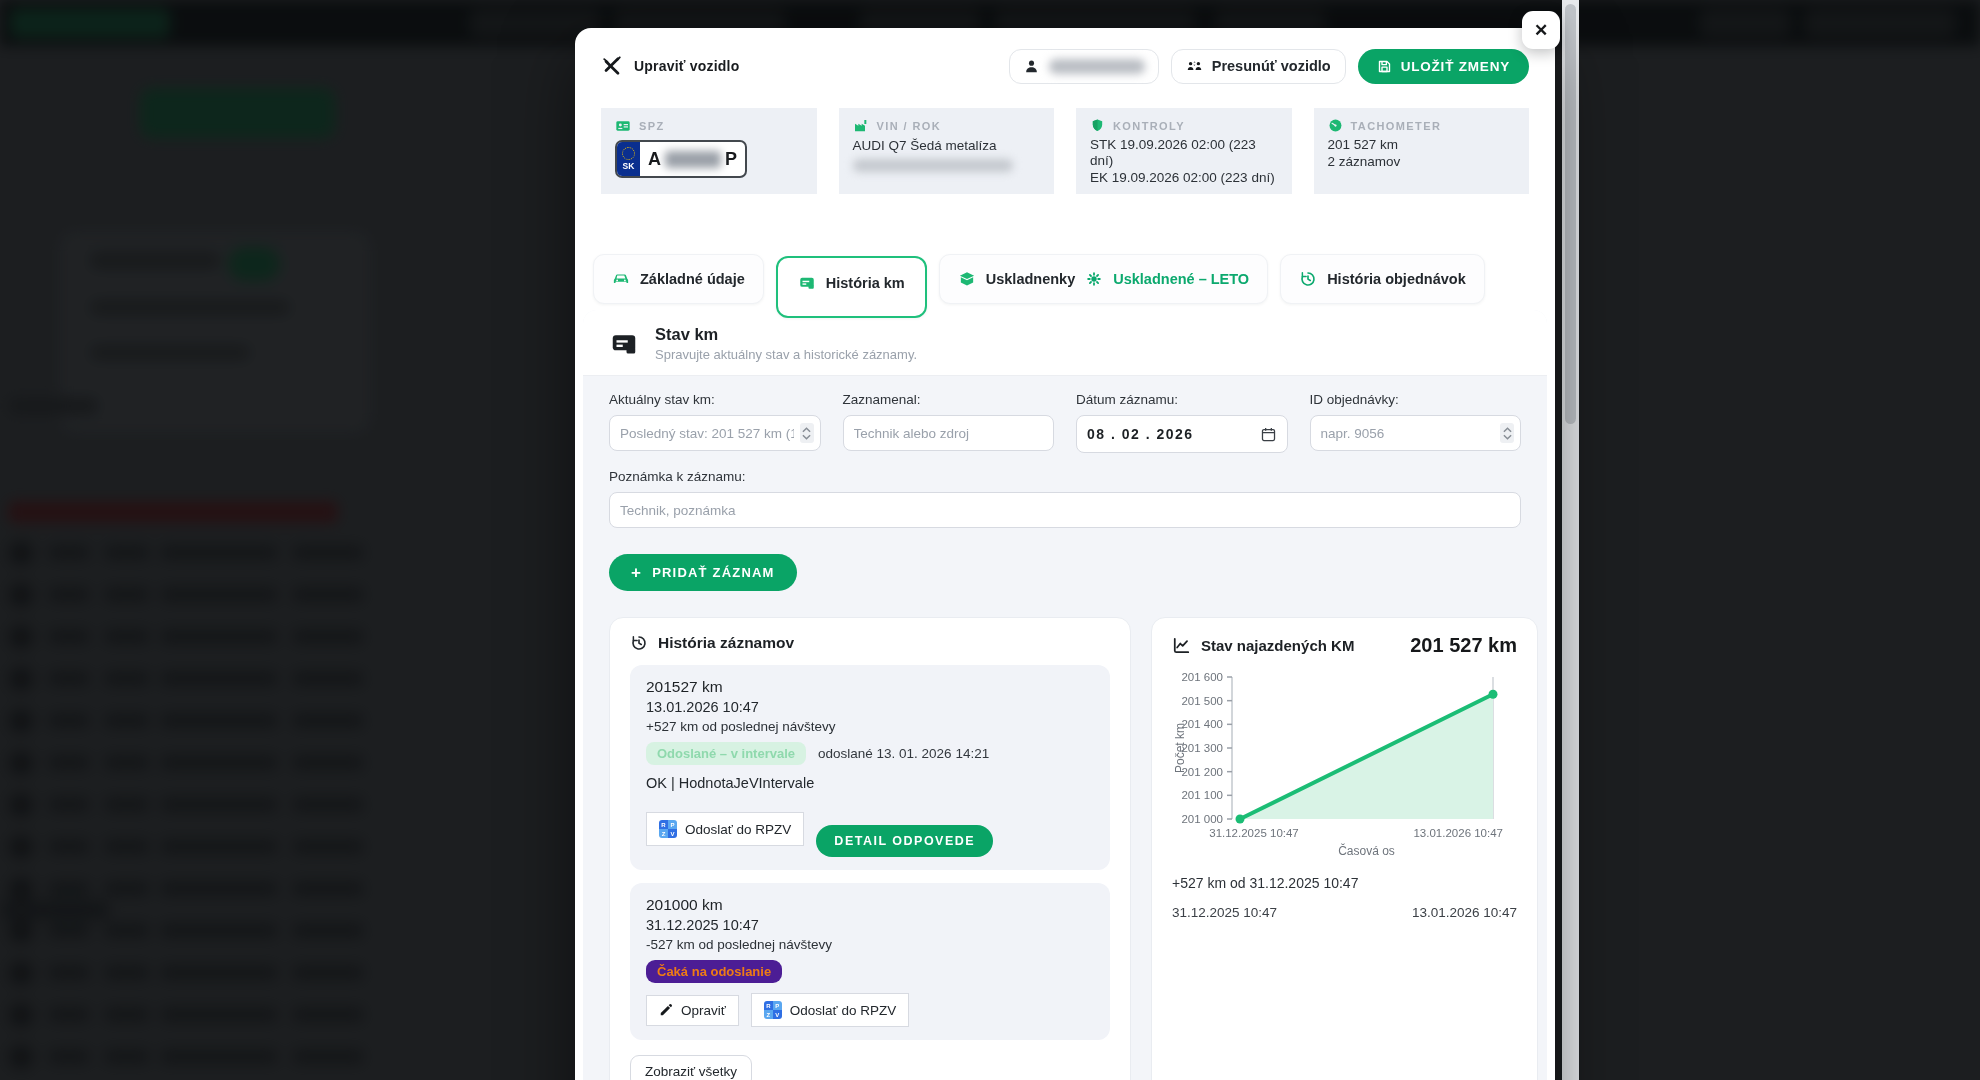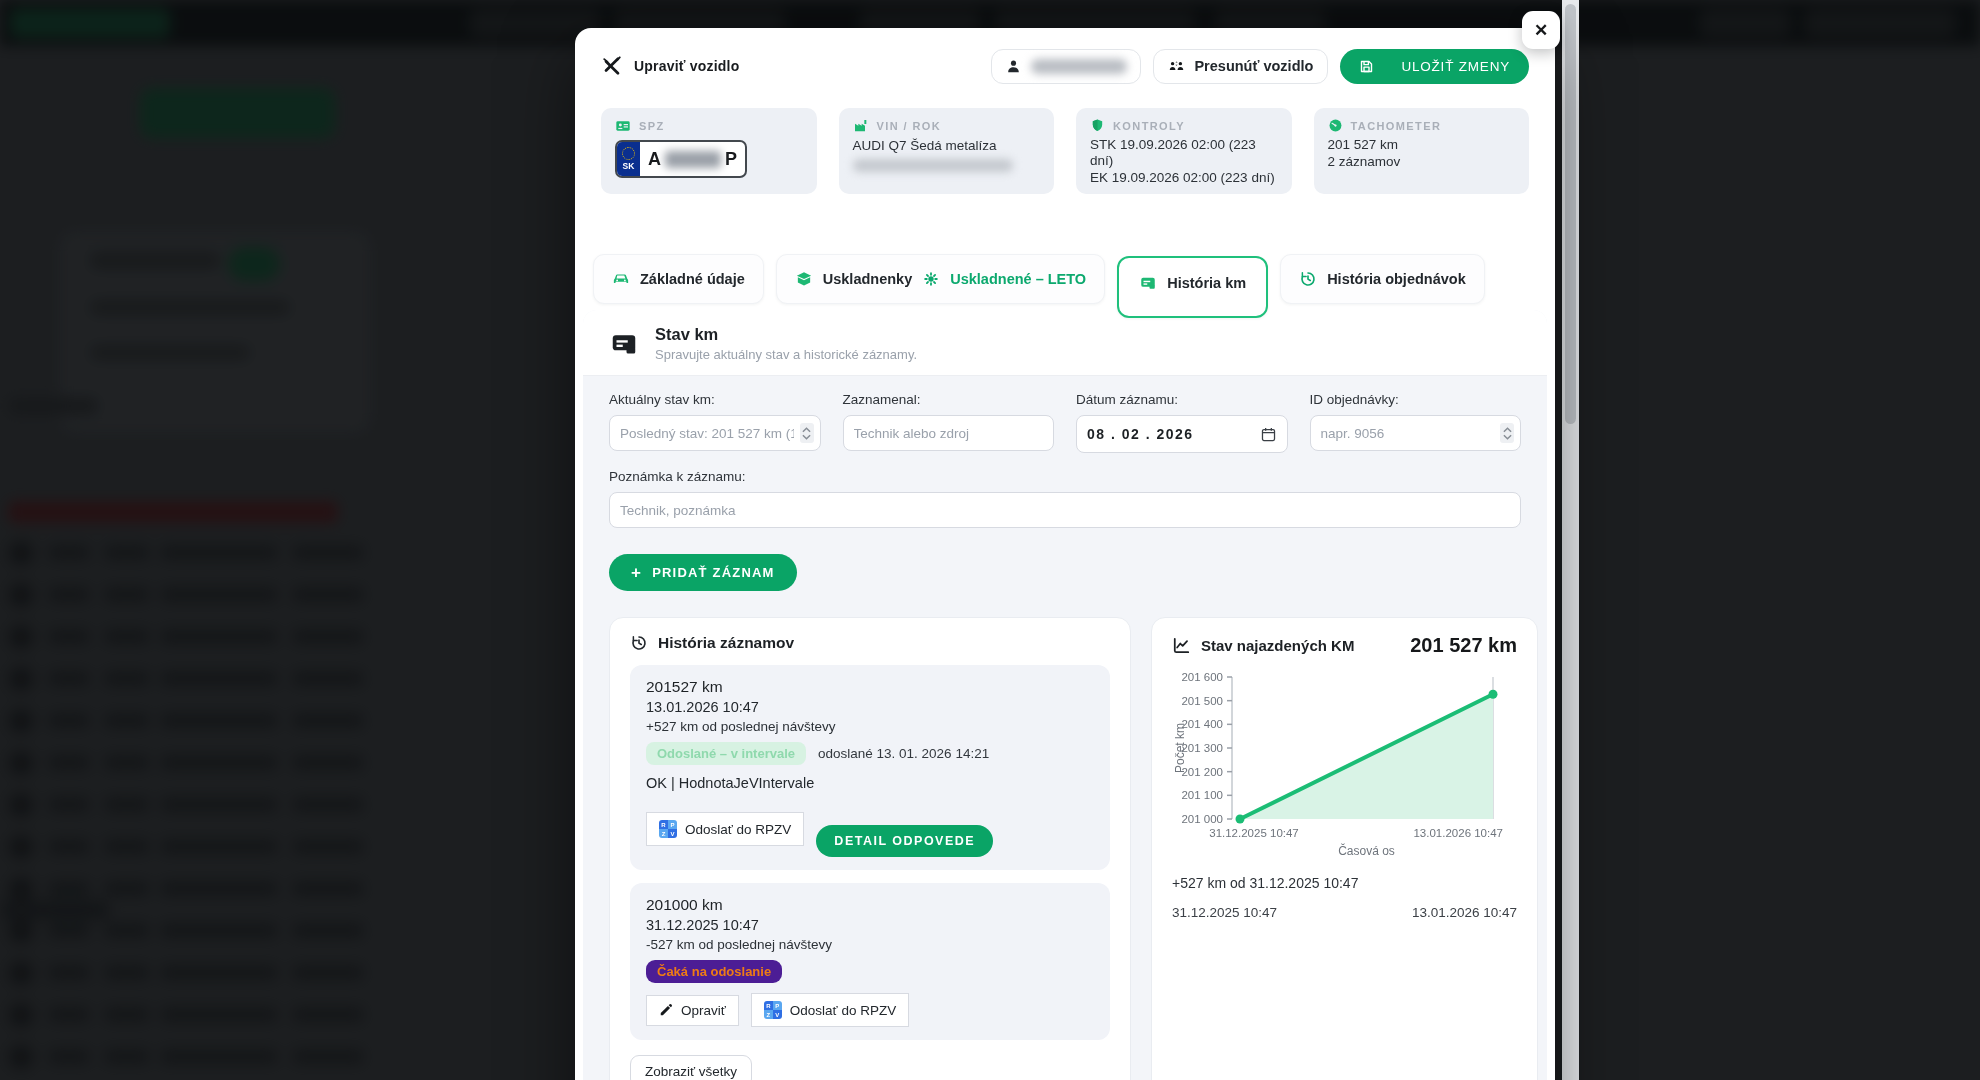--- a/index.html
+++ b/index.html
@@ -35,26 +35,26 @@
              color:#16181a;display:flex;align-items:center;justify-content:center;cursor:pointer;}
 
   .modal-header{display:flex;align-items:center;justify-content:space-between;margin:0 18px;height:44px;}
   .mh-left{display:flex;align-items:center;gap:11px;}
   .mh-title{font-size:14px;font-weight:bold;color:#191c1f;letter-spacing:.2px;}
   .mh-right{display:flex;align-items:center;gap:12px;margin-left:24px;}
   .pill-btn{display:flex;align-items:center;gap:9px;background:#fff;border:1px solid #e3e6ea;border-radius:12px;
             padding:8px 14px;font-size:14.5px;color:#23282d;font-weight:600;cursor:pointer;font-family:inherit;}
   .avatar-pill{padding:8px 13px;}
   .blur-name{width:96px;height:15px;border-radius:7px;background:#b9bdc3;filter:blur(4px);}
-  .save-btn{display:flex;align-items:center;gap:27px;background:#0aa466;color:#fff;border:none;border-radius:999px;
-            padding:10px 19px;font-size:13.5px;font-weight:normal;letter-spacing:.8px;cursor:pointer;font-family:inherit;}
+  .save-btn{display:flex;align-items:center;gap:9px;background:#0aa466;color:#fff;border:none;border-radius:999px;
+            padding:10px 19px;font-size:13.5px;font-weight:bold;letter-spacing:.8px;cursor:pointer;font-family:inherit;}
 
   
   .cards-row{display:grid;grid-template-columns:1fr 1fr 1fr 1fr;gap:22px;margin:20px 18px 0;}
-  .info-card{background:#edf0f5;border-radius:10px;padding:10px 14px;height:66px;box-sizing:content-box;}
+  .info-card{background:#edf0f5;border-radius:0;padding:10px 14px;height:66px;box-sizing:content-box;}
   .ic-label{display:flex;align-items:center;gap:8px;font-size:11px;font-weight:bold;color:#a9afb8;
             letter-spacing:1.4px;text-transform:uppercase;}
   .ic-line{font-size:13.5px;color:#2c3137;margin-top:4px;line-height:16px;}
   .blur-line{width:160px;height:13px;border-radius:6px;background:#c4c8ce;filter:blur(4px);margin-top:5px;}
   
   .plate{display:inline-flex;align-items:center;margin-top:6px;height:34px;background:#fff;border:2px solid #43484e;
          border-radius:7px;overflow:hidden;}
   .plate-band{width:23px;height:100%;background:#0a2f8f;display:flex;flex-direction:column;align-items:center;justify-content:center;gap:1px;}
   .plate-stars{width:11px;height:11px;border-radius:50%;border:1.4px dotted #f4c400;}
   .plate-cc{color:#fff;font-size:8.5px;font-weight:bold;text-align:center;}
@@ -385,47 +385,47 @@
       <span class="ico">
         <svg width="18" height="18" viewBox="0 0 24 24" fill="#1db873">
           <path d="M3.5 12l1.8-4.6C5.6 6.5 6.5 6 7.4 6h9.2c.9 0 1.8.5 2.1 1.4L20.5 12c.6.2 1 .8 1 1.5v3.8h-2.2v-1.6H4.7v1.6H2.5v-3.8c0-.7.4-1.3 1-1.5zm2.6-.6h11.8l-1.3-3.5c-.1-.3-.4-.5-.7-.5H7.5c-.3 0-.6.2-.7.5z"></path>
           <circle cx="6.8" cy="13.9" r="1.2" fill="#fff"></circle>
             <circle cx="17.2" cy="13.9" r="1.2" fill="#fff"></circle>
         </svg>
       </span>
       <span>Základné údaje</span>
     </div>
 
+    <div class="tab active">
+      <span class="ico">
+        <svg width="18" height="18" viewBox="0 0 24 24" fill="#1db873">
+          <rect x="3" y="5" width="18" height="12" rx="2.5"></rect>
+          <rect x="6" y="9" width="9" height="1.9" fill="#fff"></rect>
+          <rect x="6" y="12.5" width="5" height="1.9" fill="#fff"></rect>
+          <rect x="14" y="14.5" width="7" height="5" rx="1.2"></rect>
+        </svg>
+      </span>
+      <span>História km</span>
+    </div>
+
     <div class="tab">
       <span class="ico">
         <svg width="18" height="18" viewBox="0 0 24 24" fill="#1db873">
           <path d="M2.5 7.5L12 3l9.5 4.5L12 12z"></path>
           <path d="M3.8 9.8v7l8.2 3.7 8.2-3.7v-7L12 13.6z"></path>
         </svg>
       </span>
       <span>Uskladnenky</span>
       <span class="ico">
         <svg width="18" height="18" viewBox="0 0 24 24" stroke="#0ca96e" stroke-width="2.4" stroke-linecap="round">
           <circle cx="12" cy="12" r="3.6" fill="#0ca96e" stroke="none"></circle>
           <path d="M12 4.2v2.2M12 17.6v2.2M4.2 12h2.2M17.6 12h2.2M6.5 6.5l1.5 1.5M16 16l1.5 1.5M17.5 6.5L16 8M8 16l-1.5 1.5"></path>
         </svg>
       </span>
       <span class="lbl2">Uskladnené – LETO</span>
-    </div>
-
-    <div class="tab active">
-      <span class="ico">
-        <svg width="18" height="18" viewBox="0 0 24 24" fill="#1db873">
-          <rect x="3" y="5" width="18" height="12" rx="2.5"></rect>
-          <rect x="6" y="9" width="9" height="1.9" fill="#fff"></rect>
-          <rect x="6" y="12.5" width="5" height="1.9" fill="#fff"></rect>
-          <rect x="14" y="14.5" width="7" height="5" rx="1.2"></rect>
-        </svg>
-      </span>
-      <span>História km</span>
     </div>
 
     <div class="tab">
       <span class="ico">
         <svg width="18" height="18" viewBox="0 0 24 24" fill="none" stroke="#0ca96e" stroke-width="2.2" stroke-linecap="round">
           <path d="M12 4a8 8 0 1 1-7.4 4.9"></path>
           <path d="M4.5 3.5v5h5" stroke-width="2"></path>
           <path d="M12 8v4.2l3 1.8"></path>
         </svg>
       </span>

